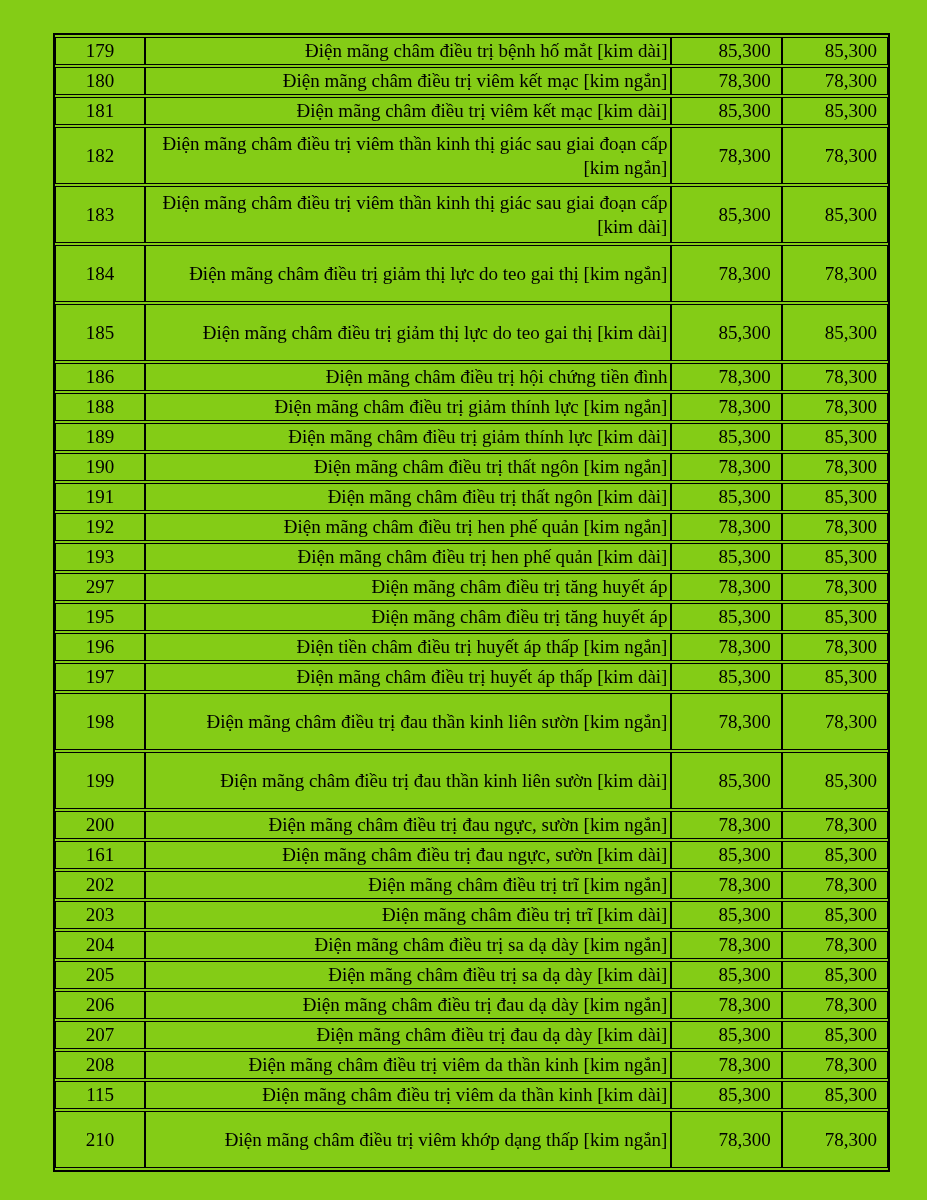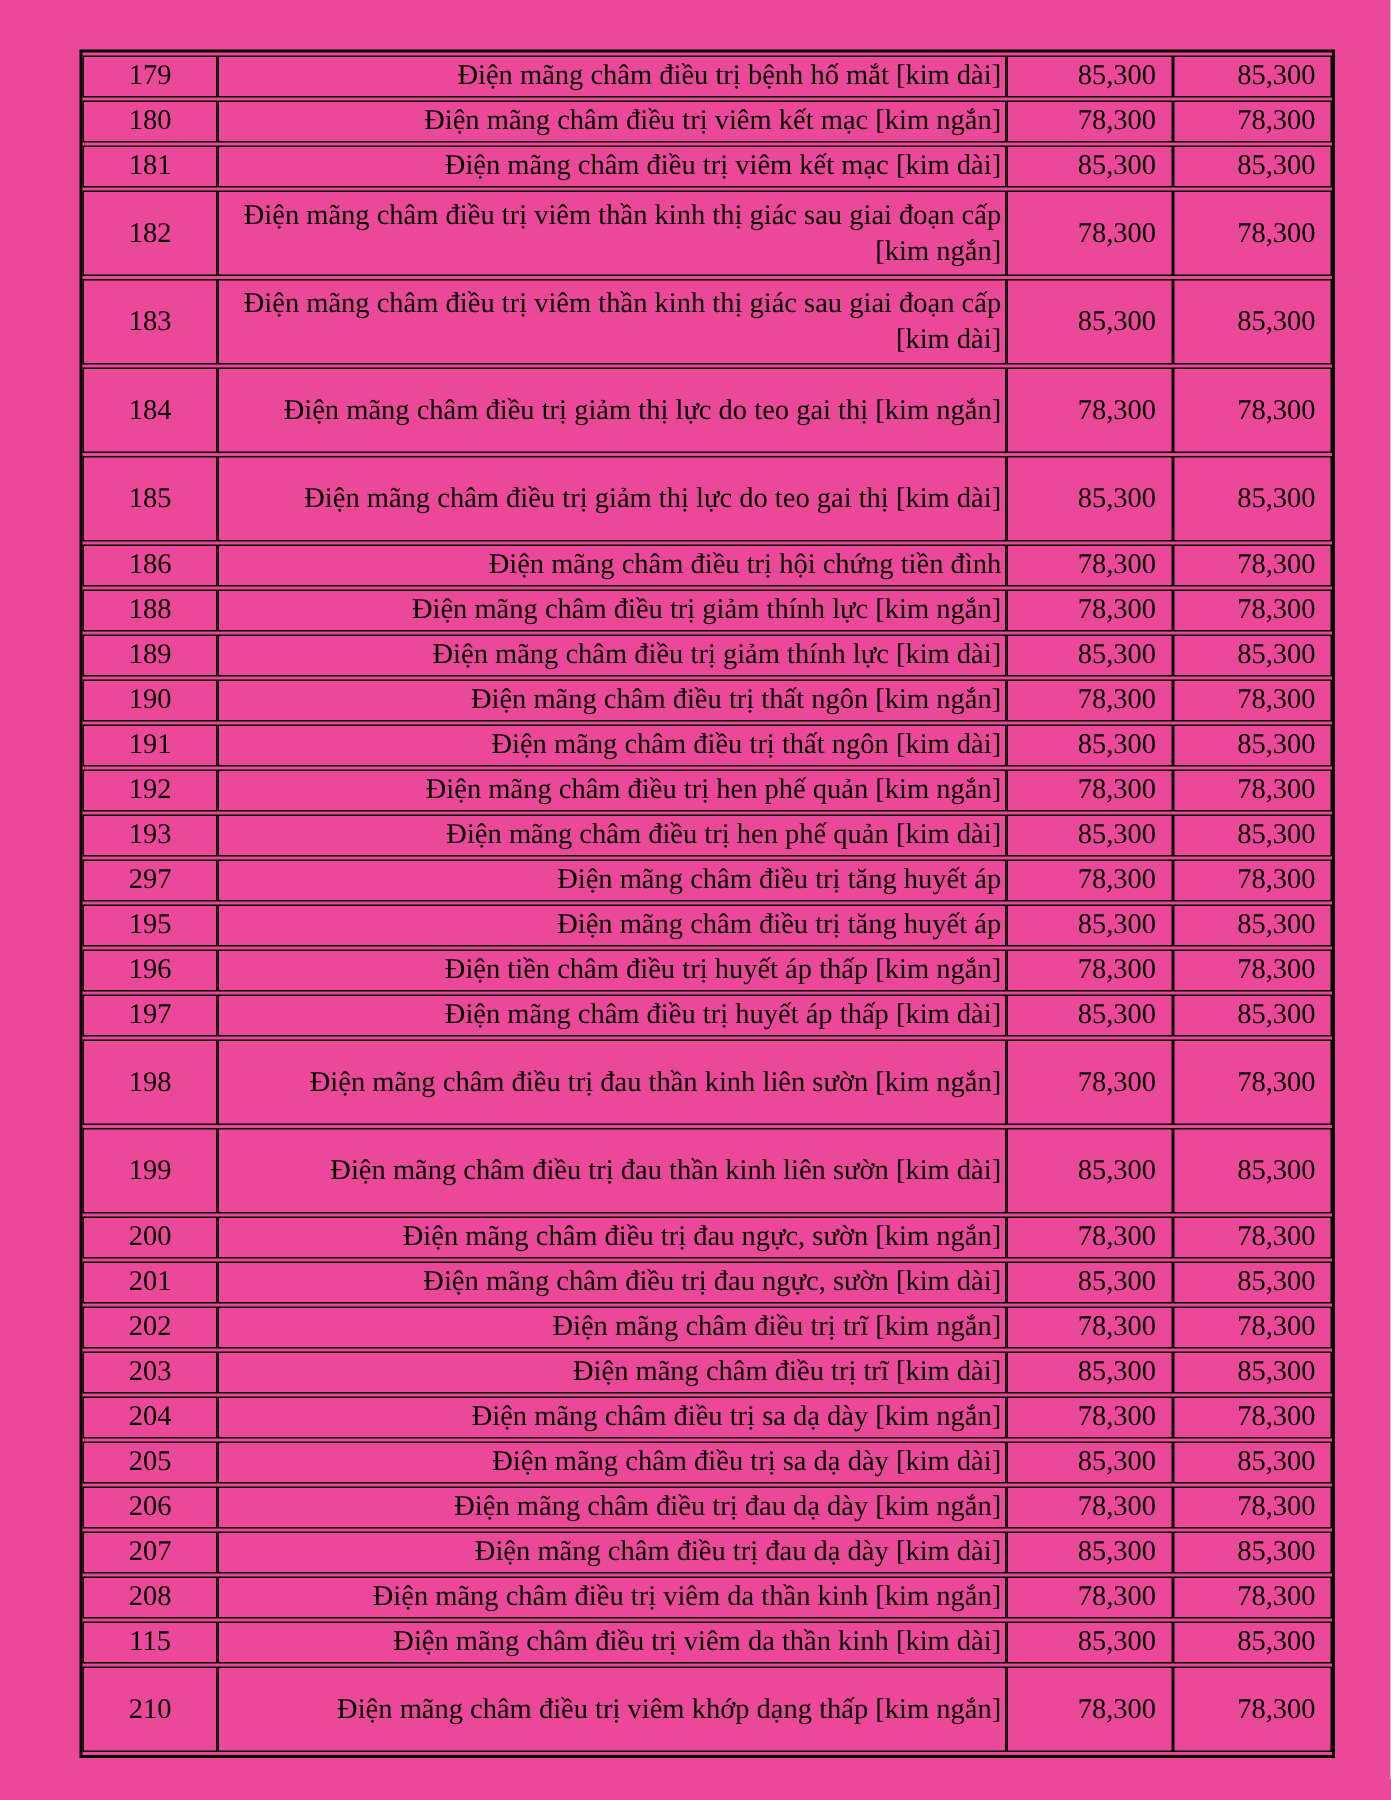--- a/index.html
+++ b/index.html
@@ -10,21 +10,21 @@
   body {
     width: 927px;
     height: 1200px;
     position: relative;
     font-family: "Liberation Serif", "DejaVu Serif", serif;
     color: #000000;
   }
   .sheet {
     position: absolute;
     inset: 0;
-    background: #ec4899;
+    background: #84cc16;
   }
   .table-wrap {
     position: absolute;
     left: 53px;
     top: 33px;
     width: 837px;
   }
   table.price-table {
     width: 100%;
     table-layout: fixed;
@@ -191,21 +191,21 @@
             <td class="cell-price">85,300</td>
             <td class="cell-price">85,300</td>
           </tr>
           <tr class="r-normal">
             <td class="cell-no">200</td>
             <td class="cell-name">Điện mãng châm điều trị đau ngực, sườn [kim ngắn]</td>
             <td class="cell-price">78,300</td>
             <td class="cell-price">78,300</td>
           </tr>
           <tr class="r-normal">
-            <td class="cell-no">201</td>
+            <td class="cell-no">161</td>
             <td class="cell-name">Điện mãng châm điều trị đau ngực, sườn [kim dài]</td>
             <td class="cell-price">85,300</td>
             <td class="cell-price">85,300</td>
           </tr>
           <tr class="r-normal">
             <td class="cell-no">202</td>
             <td class="cell-name">Điện mãng châm điều trị trĩ [kim ngắn]</td>
             <td class="cell-price">78,300</td>
             <td class="cell-price">78,300</td>
           </tr>

